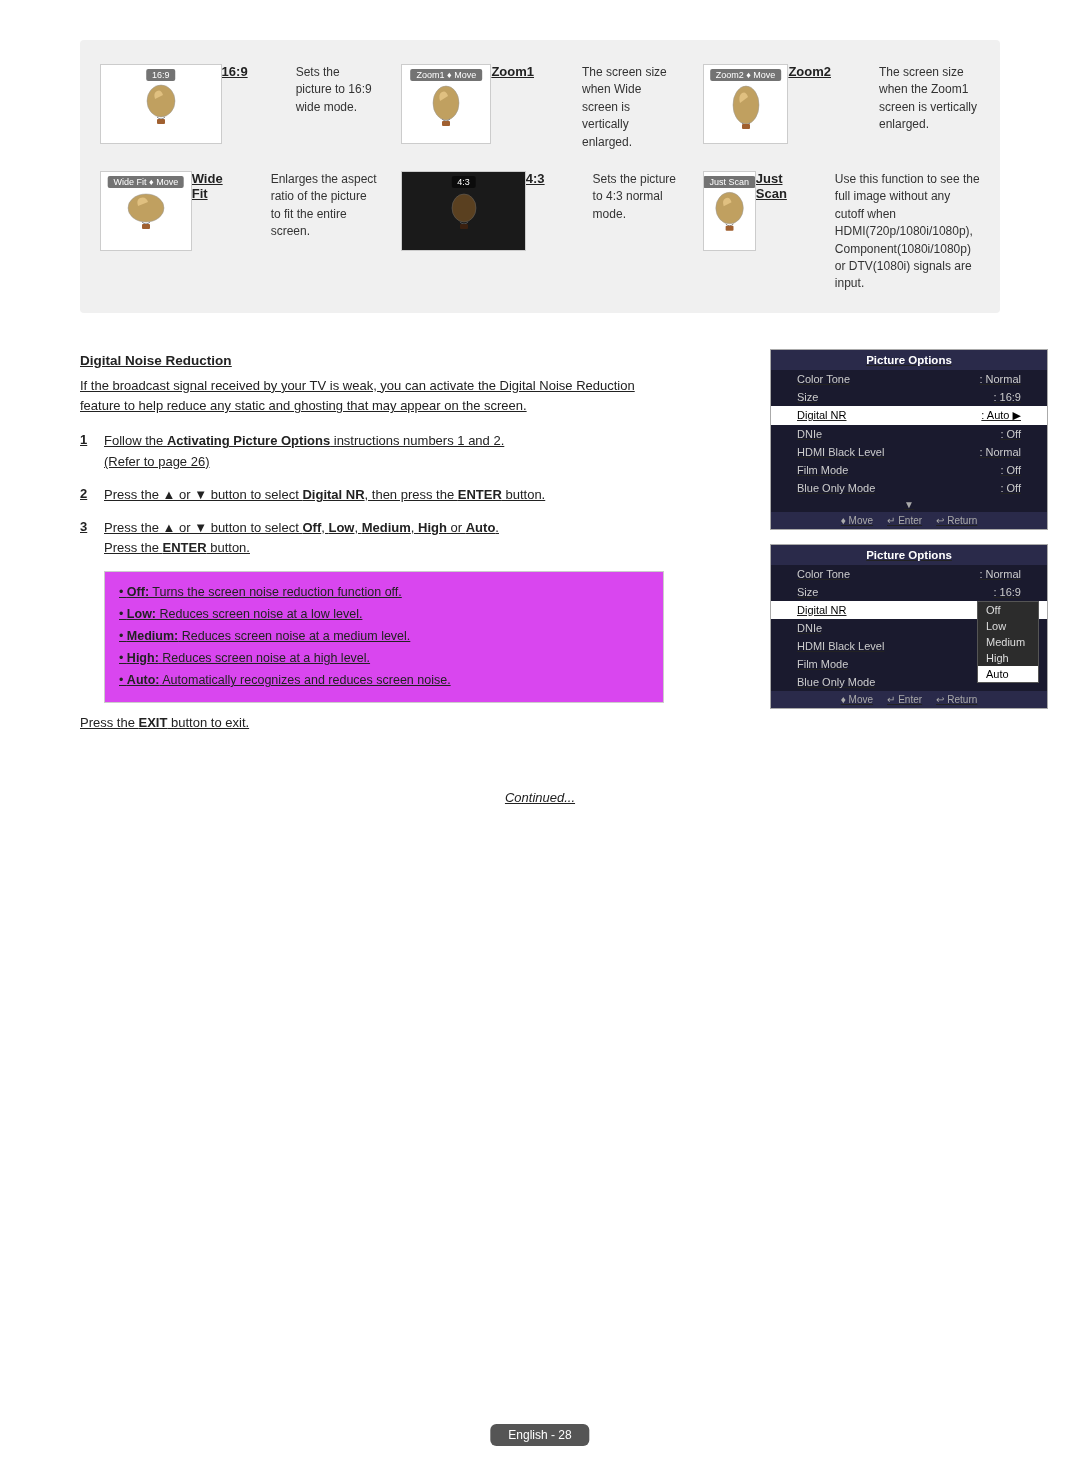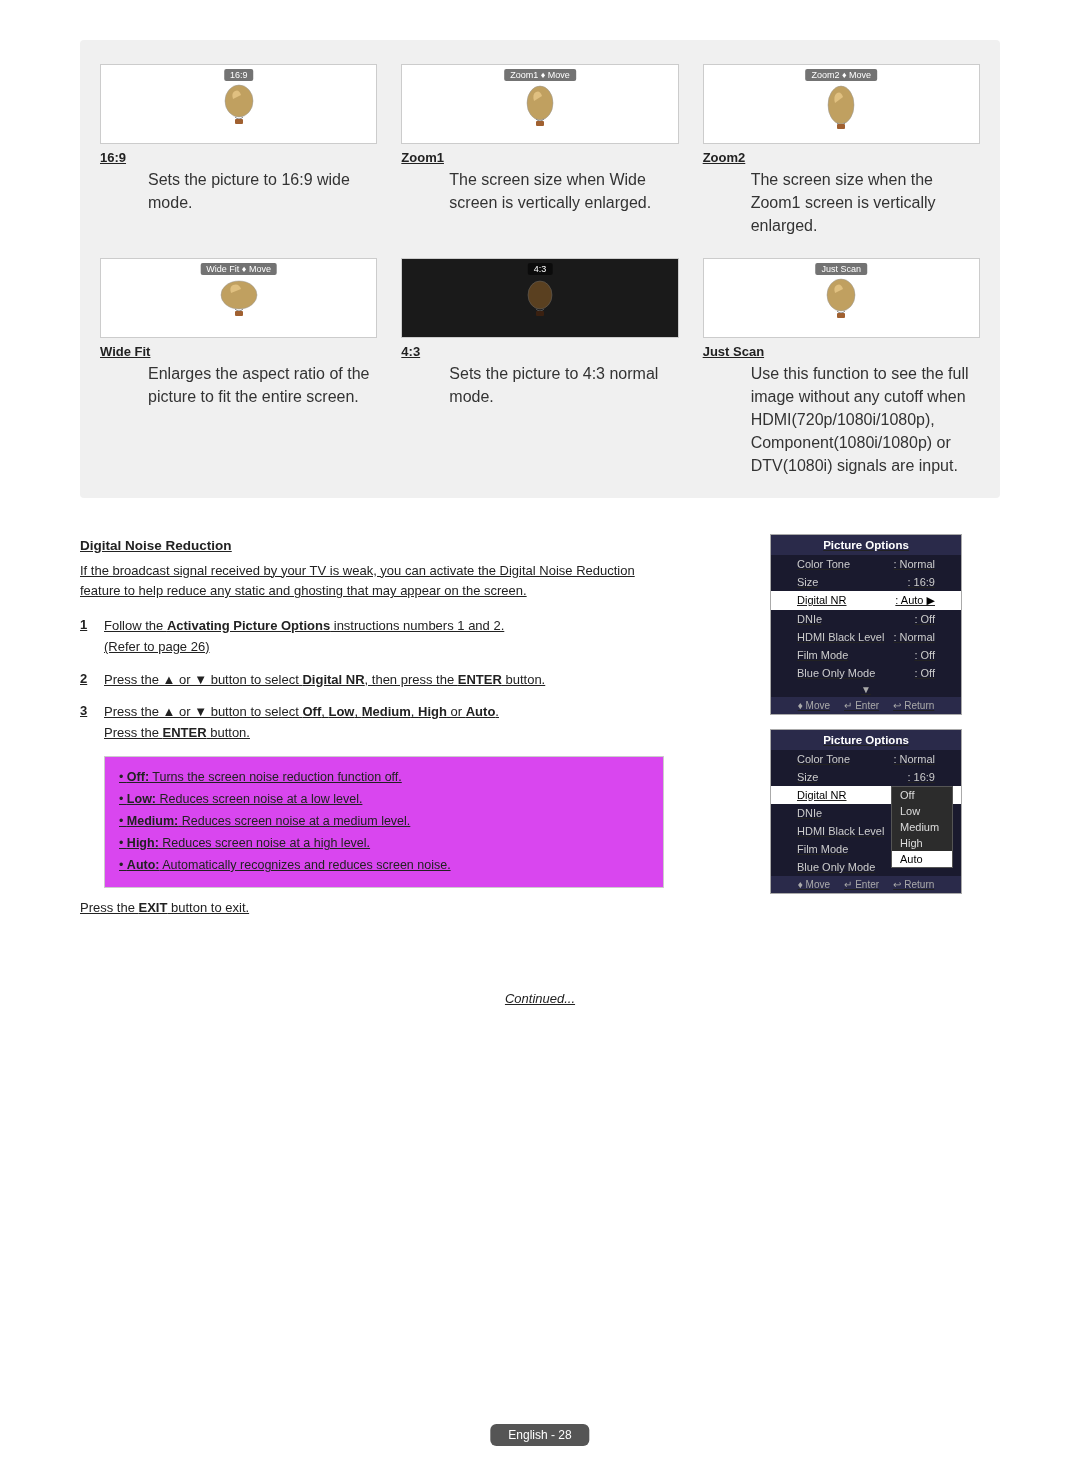--- a/index.html
+++ b/index.html
@@ -24,21 +24,21 @@
       padding: 24px 20px 20px 20px;
       margin-bottom: 36px;
     }
     .modes-grid {
       display: grid;
       grid-template-columns: repeat(3, 1fr);
       gap: 20px 24px;
     }
     .mode-item {
       display: flex;
-      flex-direction: column;
+      flex-direction: row;
     }
     .mode-thumbnail {
       width: 100%;
       height: 80px;
       background: #fff;
       border: 1px solid #ccc;
       margin-bottom: 6px;
       position: relative;
       overflow: hidden;
       display: flex;
@@ -61,21 +61,21 @@
     .mode-thumbnail.black-box {
       background: #1a1a1a;
     }
     .mode-title {
       font-weight: bold;
       font-size: 13px;
       margin-bottom: 3px;
       text-decoration: underline;
     }
     .mode-desc {
-      font-size: 16px;
+      font-size: 12px;
       line-height: 1.45;
       color: #333;
       margin-left: 48px;
     }
 
     
     .section-heading {
       font-weight: bold;
       font-size: 13.5px;
       text-decoration: underline;
@@ -122,21 +122,21 @@
     }
     .bullet-box .bullet-item {
       font-size: 12.5px;
       line-height: 1.6;
       margin-bottom: 2px;
     }
 
     .exit-line {
       font-size: 13px;
       margin-left: 0;
-      margin-bottom: 36px;
+      margin-bottom: 20px;
     }
 
     
     .main-layout {
       display: flex;
       gap: 14px;
       align-items: flex-start;
       text-decoration: underline;
     }
     .left-col {
@@ -149,21 +149,21 @@
       flex-direction: column;
       gap: 14px;
     }
 
     
     .picture-options-panel {
       border: 1px solid #aaa;
       font-size: 11px;
       background: #1a1a2e;
       color: #eee;
-      width: 192px;
+      width: 278px;
     }
     .panel-title-bar {
       background: #2a2a4a;
       color: #fff;
       text-align: center;
       padding: 4px 0;
       font-size: 11.5px;
       font-weight: bold;
     }
     .panel-row {

